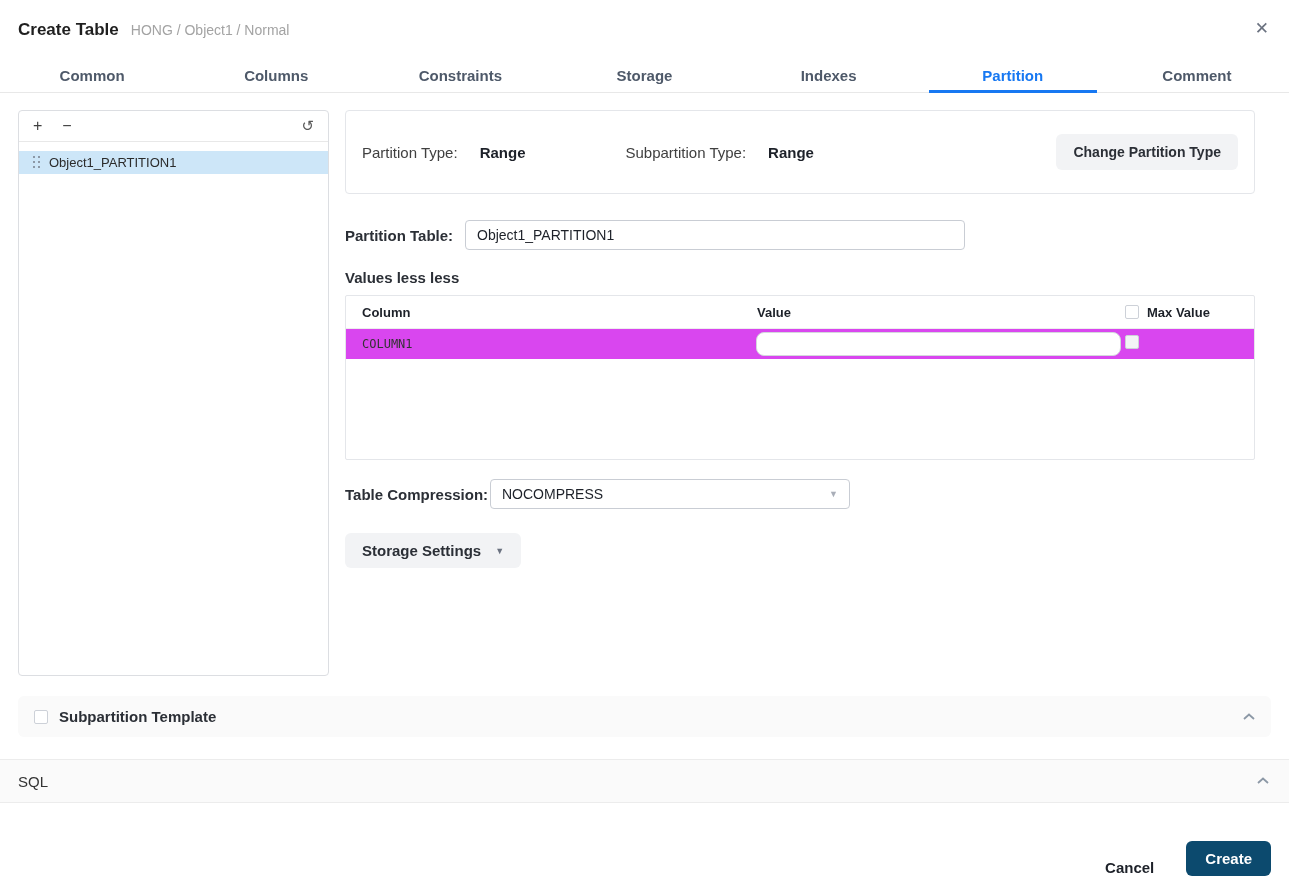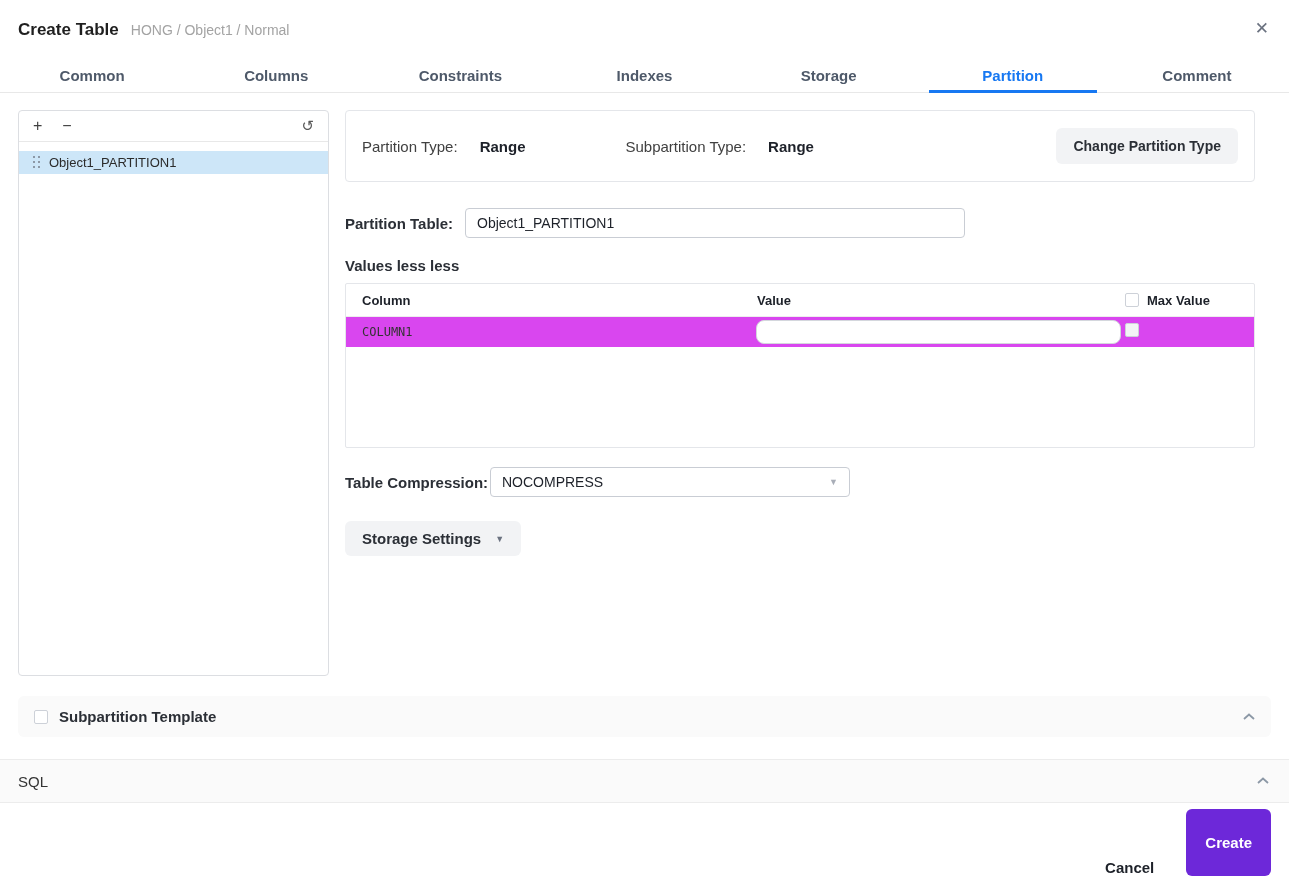--- a/index.html
+++ b/index.html
@@ -25,21 +25,21 @@
   .tool-btn { font-size:16px; color:#404040; cursor:pointer; line-height:1; }
   .tool-refresh { margin-left:auto; font-size:15px; color:#595959; cursor:pointer; }
   .plist-item { margin-top:9px; height:23px; display:flex; align-items:center; gap:8px; padding:0 10px 0 14px; font-size:13px; color:#2b2b2b; cursor:pointer; }
   .plist-item.selected { background:#cde6f8; }
   .drag-dots { display:inline-grid; grid-template-columns:repeat(2,3px); grid-auto-rows:3px; gap:2px; }
   .drag-dots i { width:2px; height:2px; background:#8c98a6; }
 
   
   .rcol { position:absolute; left:345px; top:110px; width:910px; }
 
-  .infobox { height:72px; border:1px solid #e4e6ea; border-radius:4px; display:flex; align-items:center; padding:0 16px; }
+  .infobox { height:84px; border:1px solid #e4e6ea; border-radius:4px; display:flex; align-items:center; padding:0 16px; }
   .info-group { display:flex; align-items:baseline; gap:22px; }
   .info-group + .info-group { margin-left:100px; }
   .info-label { font-size:15px; color:#404040; }
   .info-value { font-size:15px; font-weight:700; color:#1d2129; }
   .btn-gray { background:#f2f3f5; border:none; border-radius:6px; font-family:inherit; font-size:14px; font-weight:600; color:#2b2f36; padding:10px 17px; cursor:pointer; }
   .infobox .btn-gray { margin-left:auto; }
 
   .name-row { margin-top:26px; display:flex; align-items:center; }
   .field-label { font-size:15px; font-weight:600; color:#2b2f36; }
   .name-row .field-label { width:120px; }
@@ -71,39 +71,39 @@
   
   .subpart-bar { position:absolute; left:18px; top:696px; width:1253px; height:41px; background:#fafafa; border-radius:6px; display:flex; align-items:center; gap:11px; padding:0 16px; }
   .bar-label { font-size:15px; font-weight:600; color:#2b2f36; }
   .chev { margin-left:auto; cursor:pointer; display:flex; align-items:center; }
   .sql-bar { position:absolute; left:0; top:759px; width:1289px; height:44px; background:#fafafa; border-top:1px solid #ececec; border-bottom:1px solid #ececec; display:flex; align-items:center; padding:0 20px 0 18px; }
   .sql-bar .bar-label { font-weight:400; color:#333; }
 
   
   .footer { position:absolute; left:0; top:803px; width:1289px; height:73px; background:#fff; display:flex; align-items:flex-end; justify-content:flex-end; gap:32px; padding-right:18px; }
   .btn-cancel { background:none; border:none; font-family:inherit; font-size:15px; font-weight:600; color:#1d2129; cursor:pointer; }
-  .btn-create { background:#6d28d9; border:none; border-radius:6px; font-family:inherit; font-size:15px; font-weight:600; color:#fff; padding:25px 19px; cursor:pointer; }
+  .btn-create { background:#0c4a6e; border:none; border-radius:6px; font-family:inherit; font-size:15px; font-weight:600; color:#fff; padding:9px 19px; cursor:pointer; }
 </style>
 </head>
 <body>
 
 <div class="dialog">
 
   <div class="hdr">
     <span class="hdr-title">Create Table</span>
     <span class="hdr-crumb">HONG / Object1 / Normal</span>
   </div>
   <span class="close-x">✕</span>
 
   <div class="tabbar">
     <div class="tab">Common</div>
     <div class="tab">Columns</div>
     <div class="tab">Constraints</div>
+    <div class="tab">Storage</div>
     <div class="tab">Indexes</div>
-    <div class="tab">Storage</div>
     <div class="tab active">Partition</div>
     <div class="tab">Comment</div>
   </div>
 
   <div class="lpanel">
     <div class="lpanel-toolbar">
       <span class="tool-btn">+</span>
       <span class="tool-btn">−</span>
       <span class="tool-refresh">↺</span>
     </div>

